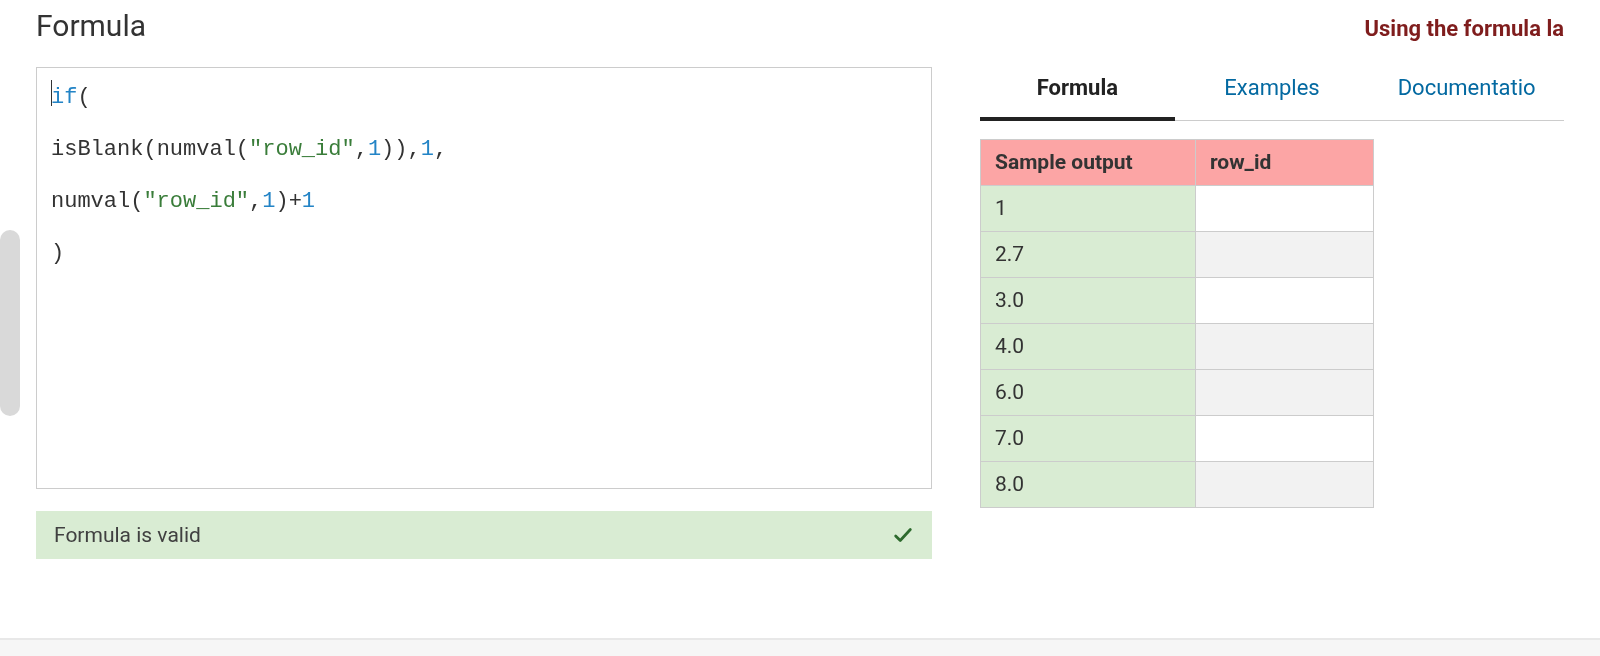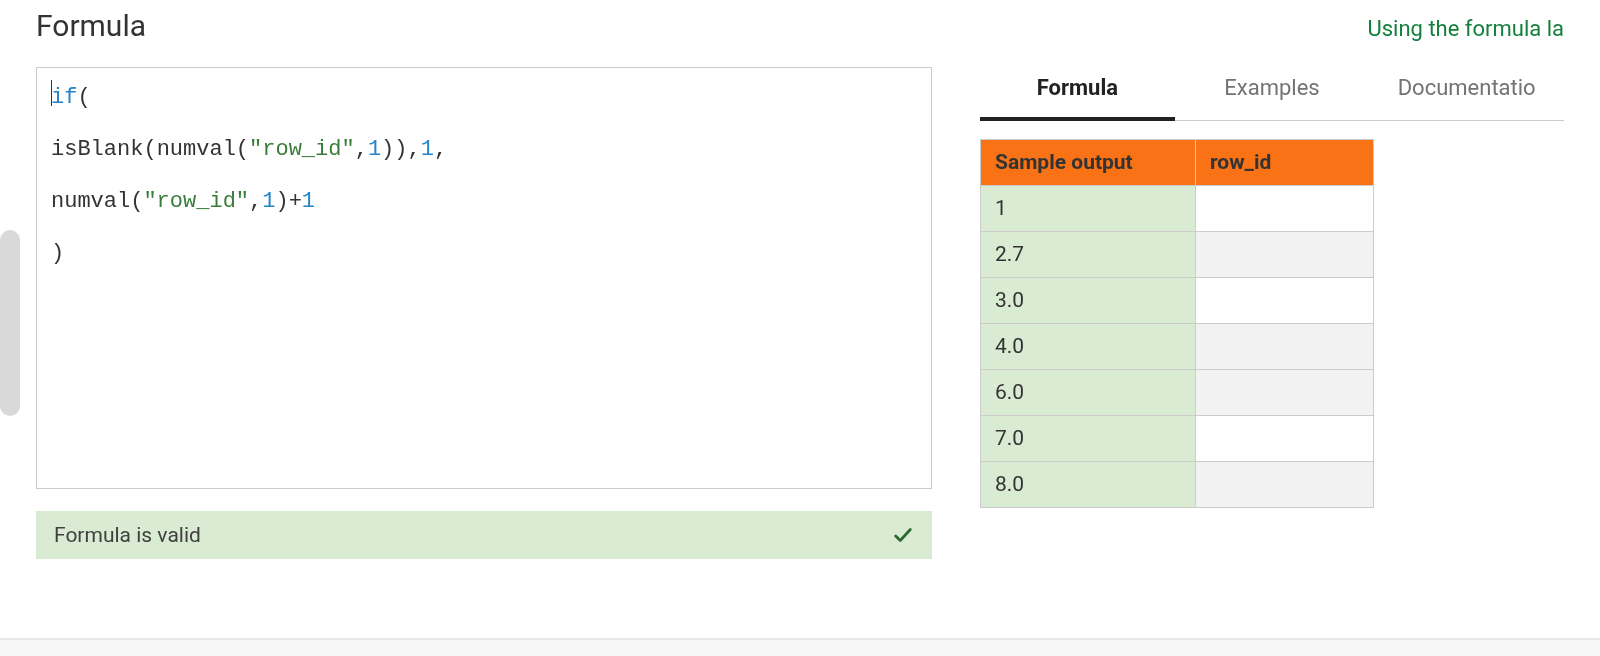--- a/index.html
+++ b/index.html
@@ -27,22 +27,23 @@
     padding-top: 8px;
     padding-bottom: 24px;
   }
   .title {
     font-size: 30px;
     font-weight: 400;
     color: #333;
   }
   .help-link {
     font-size: 22px;
-    color: #15803d;
+    color: #7f1d1d;
     cursor: pointer;
+    font-weight: bold;
   }
 
   .body-row {
     display: flex;
     gap: 48px;
     align-items: flex-start;
   }
 
   .left-col {
     width: 896px;
@@ -108,21 +109,21 @@
 
   .tabs {
     display: flex;
     border-bottom: 1px solid #ccc;
     height: 54px;
   }
   .tab {
     flex: 1;
     text-align: center;
     font-size: 22px;
-    color: #737373;
+    color: #0369a1;
     cursor: pointer;
     padding-top: 8px;
     position: relative;
     white-space: nowrap;
   }
   .tab.active {
     color: #222;
     font-weight: 700;
   }
   .tab.active::after {
@@ -141,21 +142,21 @@
     font-size: 21px;
   }
   .preview-table th, .preview-table td {
     border: 1px solid #ccc;
     text-align: left;
     padding: 8px 14px 9px 14px;
     height: 46px;
   }
   .preview-table th {
     font-weight: 700;
-    background: #f97316;
+    background: #fca5a5;
     color: #333;
   }
   .preview-table .col-sample { width: 198px; }
   .preview-table .col-rowid { width: 164px; }
   .preview-table td.sample {
     background: #d9ecd3;
     color: #333;
   }
   .preview-table tr.alt td.rowid {
     background: #f2f2f2;

